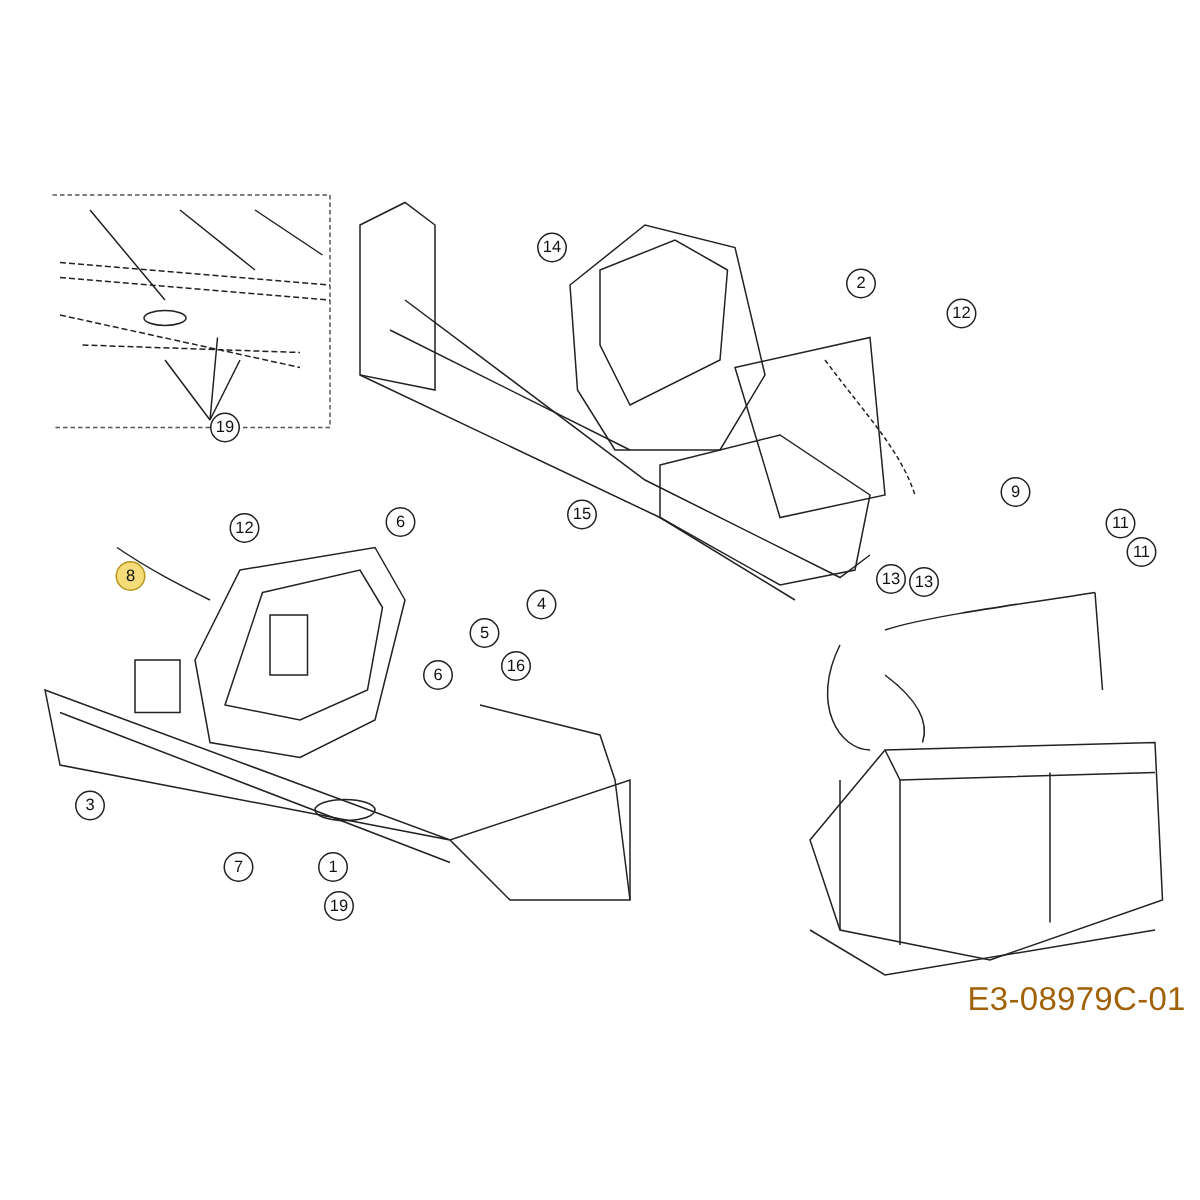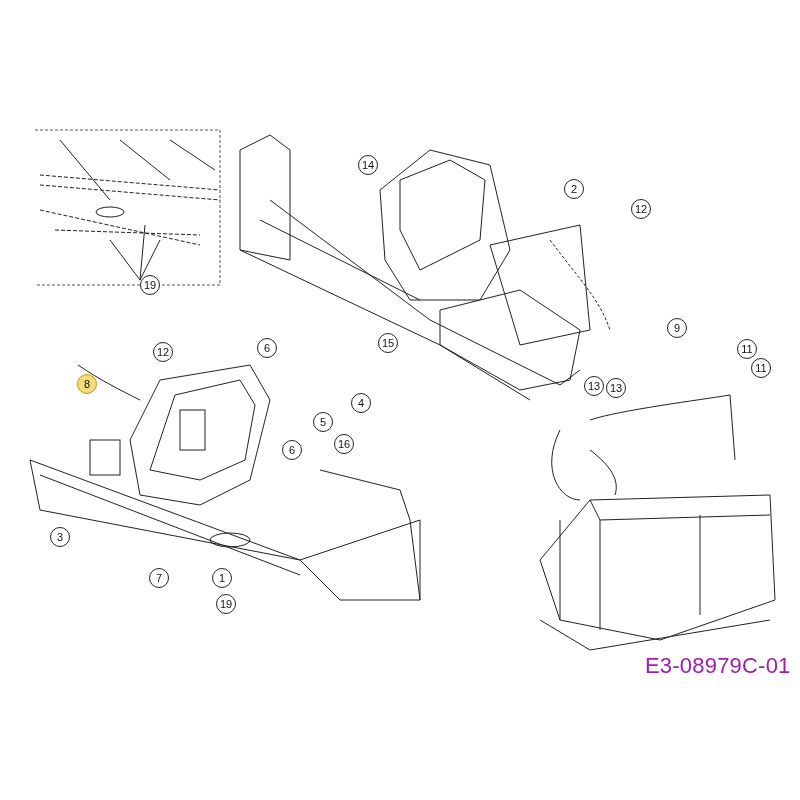--- a/index.html
+++ b/index.html
@@ -1,21 +1,21 @@
 <!DOCTYPE html>
 <html><head>
 <meta charset="utf-8">
 <style>
   html,body{margin:0;padding:0;background:#fff;}
   body{width:800px;height:800px;position:relative;overflow:hidden;font-family:"Liberation Sans",sans-serif;}
   #diagram{position:absolute;left:0;top:0;width:800px;height:800px;}
   .callout{position:absolute;width:18px;height:18px;border:1px solid #222;border-radius:50%;background:#fff;
     font-size:11px;line-height:18px;text-align:center;color:#111;transform:translate(-50%,-50%);cursor:pointer;}
   .callout.hl{background:#f6dc78;border-color:#b8961e;}
-  .docid{position:absolute;left:645px;top:653px;font-size:22px;color:#a21caf;letter-spacing:0.2px;}
+  .docid{position:absolute;left:645px;top:653px;font-size:22px;color:#a16207;letter-spacing:0.2px;}
 </style>
 </head>
 <body>
 
 <div id="diagram">
   <svg width="800" height="800" stroke="#222" fill="none" stroke-width="1">
 
     <g>
       <path d="M35,130 L220,130 L220,285 L35,285" stroke="#555" stroke-dasharray="3,2"></path>
       <path d="M40,175 L220,190 M40,185 L220,200 M40,210 L200,245 M55,230 L200,235" stroke-dasharray="4,2"></path>

